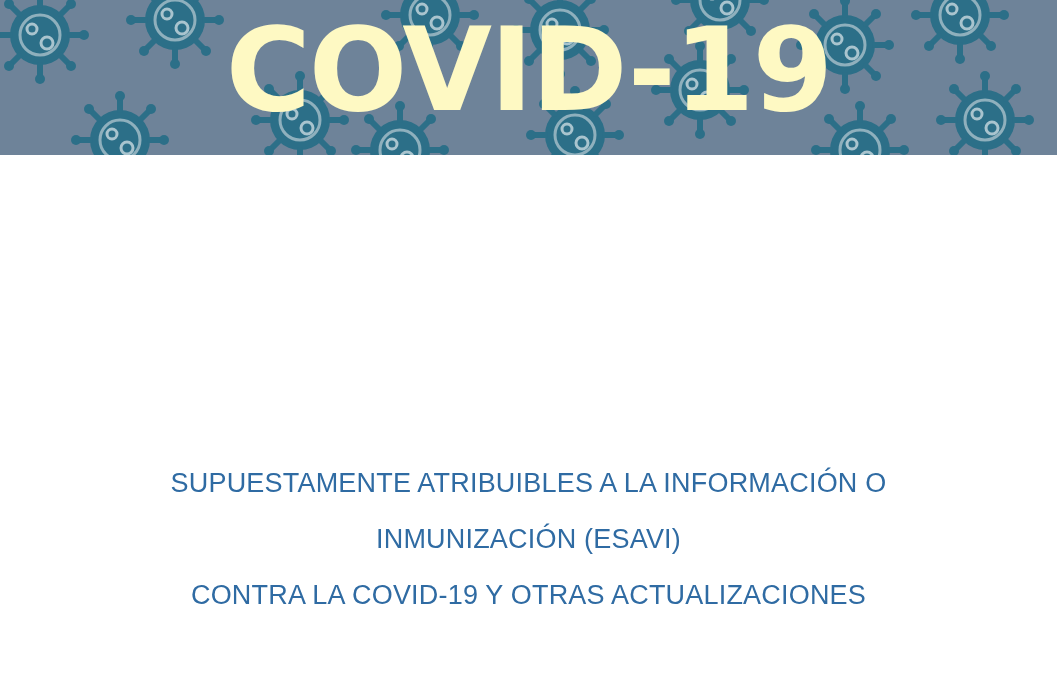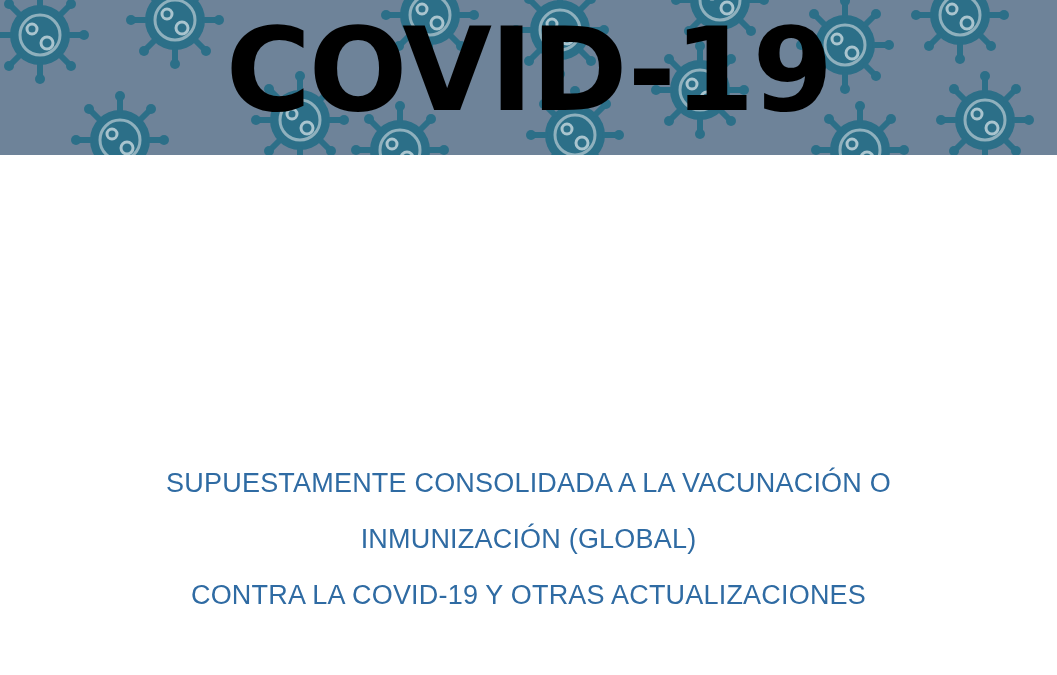--- a/index.html
+++ b/index.html
@@ -40,21 +40,21 @@
   }
   .banner-title {
     position: absolute;
     left: 0;
     top: 0;
     width: 1057px;
     height: 155px;
     display: flex;
     align-items: center;
     justify-content: center;
-    color: #000000;
+    color: #fef9c3;
     font-family: "DejaVu Sans", sans-serif;
     font-weight: bold;
     font-size: 116px;
     letter-spacing: -2px;
     line-height: 1;
     padding-bottom: 16px;
     box-sizing: border-box;
     text-transform: uppercase;
   }
 
@@ -129,18 +129,18 @@
       <use href="#virus" x="985" y="120"></use>
       <use href="#virus" x="120" y="140"></use>
       <use href="#virus" x="860" y="150"></use>
       <use href="#virus" x="400" y="150"></use>
     </svg>
 
     <div class="banner-title">COVID-19</div>
   </div>
 
   <div class="subtitle-block">
-    <span class="subtitle-line">SUPUESTAMENTE CONSOLIDADA A LA VACUNACIÓN O</span>
-    <span class="subtitle-line">INMUNIZACIÓN (GLOBAL)</span>
+    <span class="subtitle-line">SUPUESTAMENTE ATRIBUIBLES A LA INFORMACIÓN O</span>
+    <span class="subtitle-line">INMUNIZACIÓN (ESAVI)</span>
     <span class="subtitle-line">CONTRA LA COVID-19 Y OTRAS ACTUALIZACIONES</span>
   </div>
 
 </div>
 
 </body></html>

